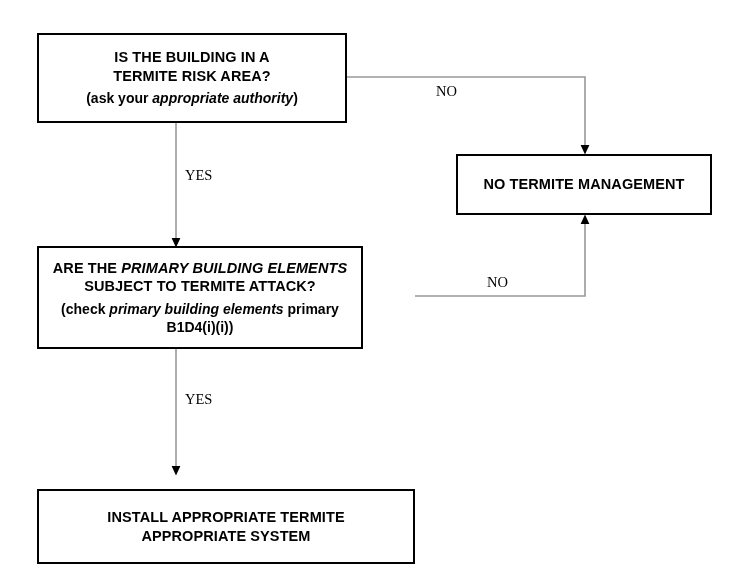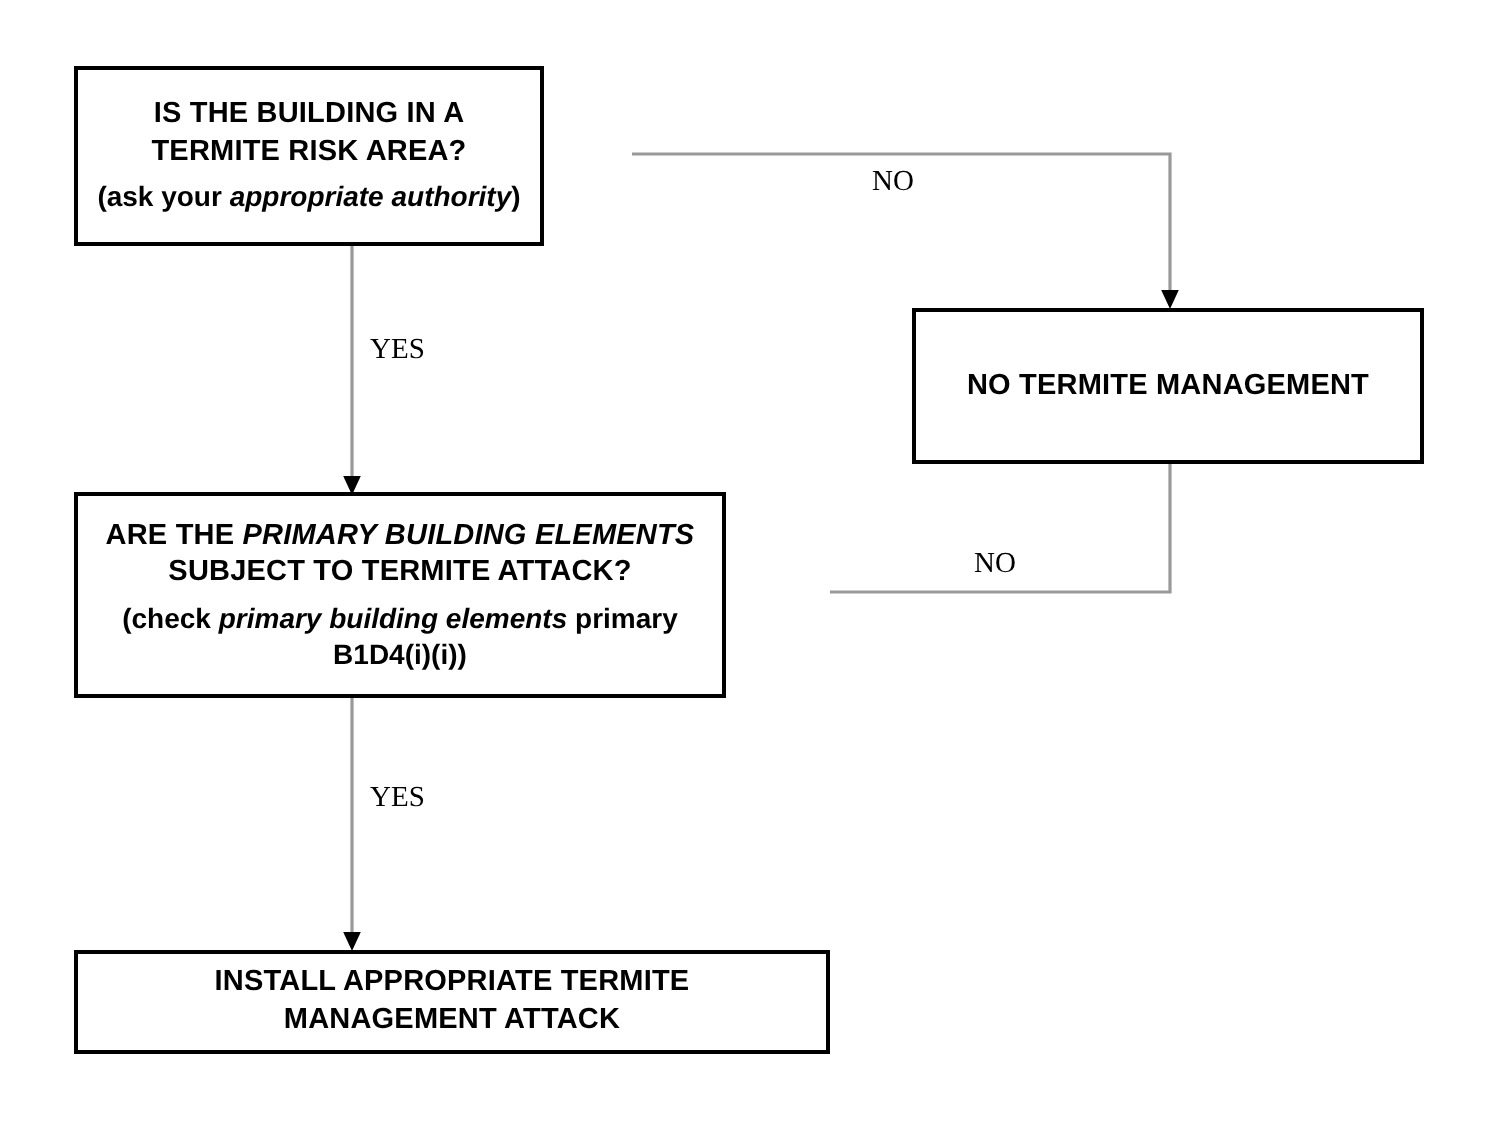--- a/index.html
+++ b/index.html
@@ -47,24 +47,24 @@
   }
   .node .sub {
     font-weight: bold;
     font-size: 14px;
     margin-top: 5px;
   }
   .node .sub .ital {
     font-style: italic;
   }
   
-  #node-risk-area   { left: 37px;  top: 33px;  width: 235px; height: 90px; }
-  #node-no-system   { left: 456px; top: 154px; width: 256px; height: 78px; }
+  #node-risk-area   { left: 37px;  top: 33px;  width: 310px; height: 90px; }
+  #node-no-system   { left: 456px; top: 154px; width: 256px; height: 61px; }
   #node-primary-el  { left: 37px;  top: 246px; width: 326px; height: 103px; }
-  #node-install     { left: 37px;  top: 475px; width: 378px; height: 52px; }
+  #node-install     { left: 37px;  top: 489px; width: 378px; height: 75px; }
 
   .edge-label {
     position: absolute;
     font-size: 14.5px;
     color: #000000;
     font-family: Liberation Serif, serif;
     white-space: nowrap;
   }
   #label-yes-1 { left: 185px; top: 167px; }
   #label-no-1  { left: 436px; top: 83px;  }
@@ -130,21 +130,21 @@
     </div>
     <div class="sub">
       <span>(check </span><span class="ital">primary building elements</span><span> primary</span><br>
       <span>B1D4(i)(i))</span>
     </div>
   </div>
 
   <div class="node" id="node-install">
     <div class="head">
       <span>INSTALL APPROPRIATE TERMITE</span><br>
-      <span>MANAGEMENT ATTACK</span>
+      <span>APPROPRIATE SYSTEM</span>
     </div>
   </div>
 
   <div class="edge-label" id="label-yes-1">YES</div>
   <div class="edge-label" id="label-no-1">NO</div>
   <div class="edge-label" id="label-no-2">NO</div>
   <div class="edge-label" id="label-yes-2">YES</div>
 
 </div>
 

